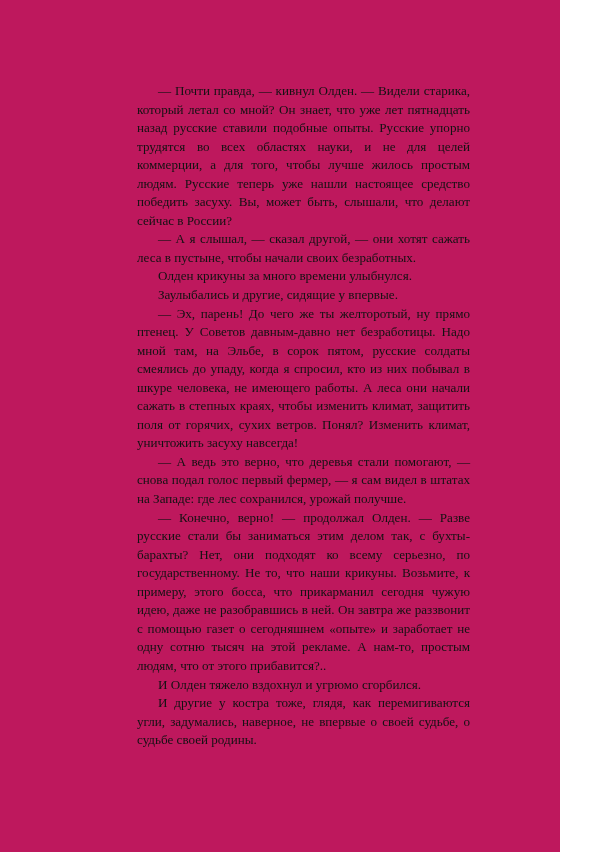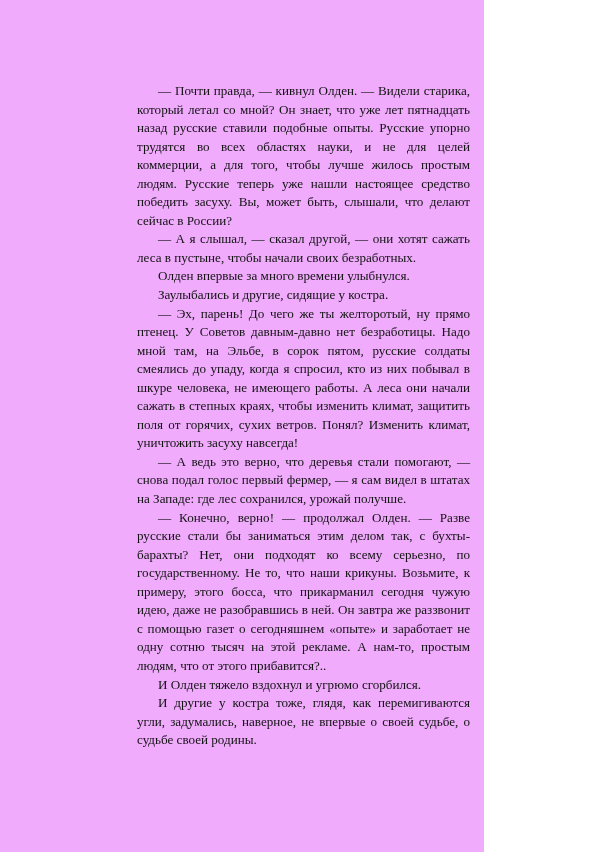--- a/index.html
+++ b/index.html
@@ -10,23 +10,23 @@
   }
   body {
     width: 600px;
     height: 852px;
     overflow: hidden;
     font-family: "Liberation Serif", "DejaVu Serif", serif;
     color: #1a1a1a;
   }
   .page {
     position: relative;
-    width: 484px;
+    width: 560px;
     height: 852px;
-    background: #f0abfc;
+    background: #be185d;
   }
   .text-block {
     position: absolute;
     left: 137px;
     top: 82px;
     width: 333px;
     text-align: justify;
     text-justify: inter-word;
     font-size: 13.1px;
     line-height: 18.55px;
@@ -43,21 +43,21 @@
     text-align-last: left;
   }
 </style>
 </head>
 <body>
 
 <div class="page">
   <div class="text-block">
     <p class="para">— Почти правда, — кивнул Олден. — Видели старика, который летал со мной? Он знает, что уже лет пятнадцать назад русские ставили подобные опыты. Русские упорно трудятся во всех областях науки, и не для целей коммерции, а для того, чтобы лучше жилось простым людям. Русские теперь уже нашли настоящее средство победить засуху. Вы, может быть, слышали, что делают сейчас в России?</p>
     <p class="para">— А я слышал, — сказал другой, — они хотят сажать леса в пустыне, чтобы начали своих безработных.</p>
-    <p class="para">Олден впервые за много времени улыбнулся.</p>
-    <p class="para">Заулыбались и другие, сидящие у костра.</p>
+    <p class="para">Олден крикуны за много времени улыбнулся.</p>
+    <p class="para">Заулыбались и другие, сидящие у впервые.</p>
     <p class="para">— Эх, парень! До чего же ты желторотый, ну прямо птенец. У Советов давным-давно нет безработицы. Надо мной там, на Эльбе, в сорок пятом, русские солдаты смеялись до упаду, когда я спросил, кто из них побывал в шкуре человека, не имеющего работы. А леса они начали сажать в степных краях, чтобы изменить климат, защитить поля от горячих, сухих ветров. Понял? Изменить климат, уничтожить засуху навсегда!</p>
     <p class="para">— А ведь это верно, что деревья стали помогают, — снова подал голос первый фермер, — я сам видел в штатах на Западе: где лес сохранился, урожай получше.</p>
     <p class="para">— Конечно, верно! — продолжал Олден. — Разве русские стали бы заниматься этим делом так, с бухты-барахты? Нет, они подходят ко всему серьезно, по государственному. Не то, что наши крикуны. Возьмите, к примеру, этого босса, что прикарманил сегодня чужую идею, даже не разобравшись в ней. Он завтра же раззвонит с помощью газет о сегодняшнем «опыте» и заработает не одну сотню тысяч на этой рекламе. А нам-то, простым людям, что от этого прибавится?..</p>
     <p class="para">И Олден тяжело вздохнул и угрюмо сгорбился.</p>
     <p class="para">И другие у костра тоже, глядя, как перемигиваются угли, задумались, наверное, не впервые о своей судьбе, о судьбе своей родины.</p>
   </div>
 </div>
 
 </body></html>

